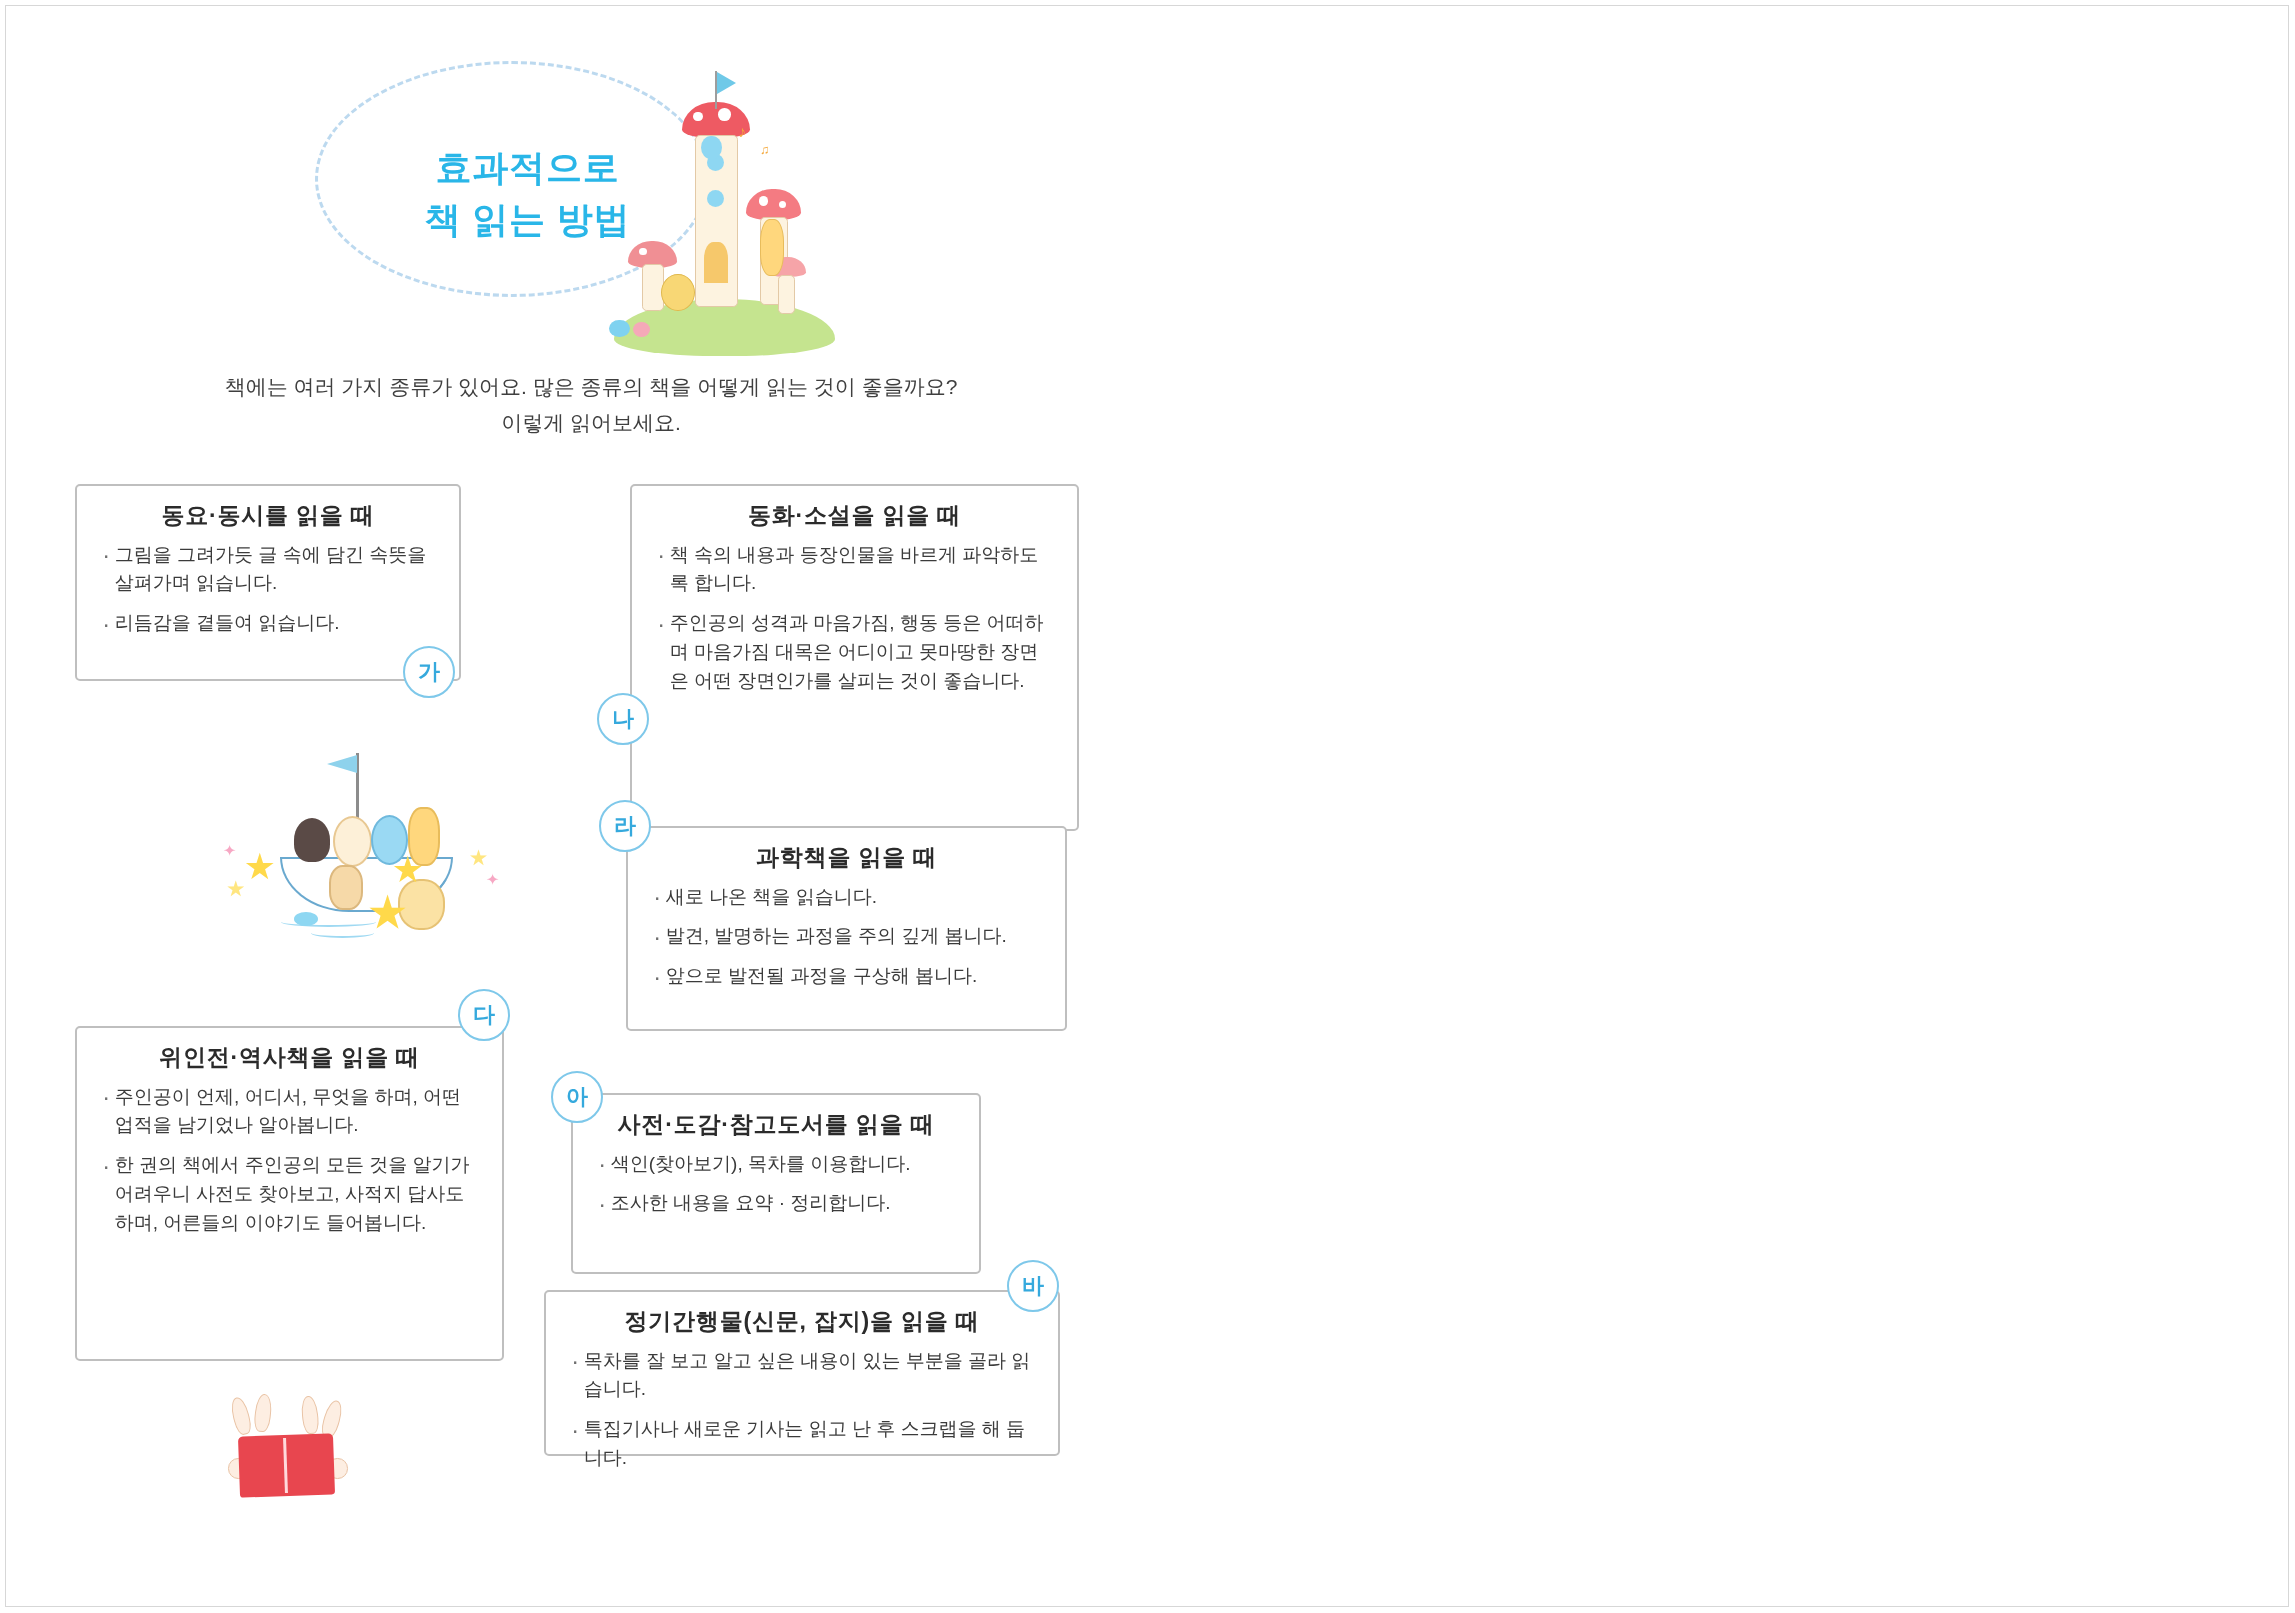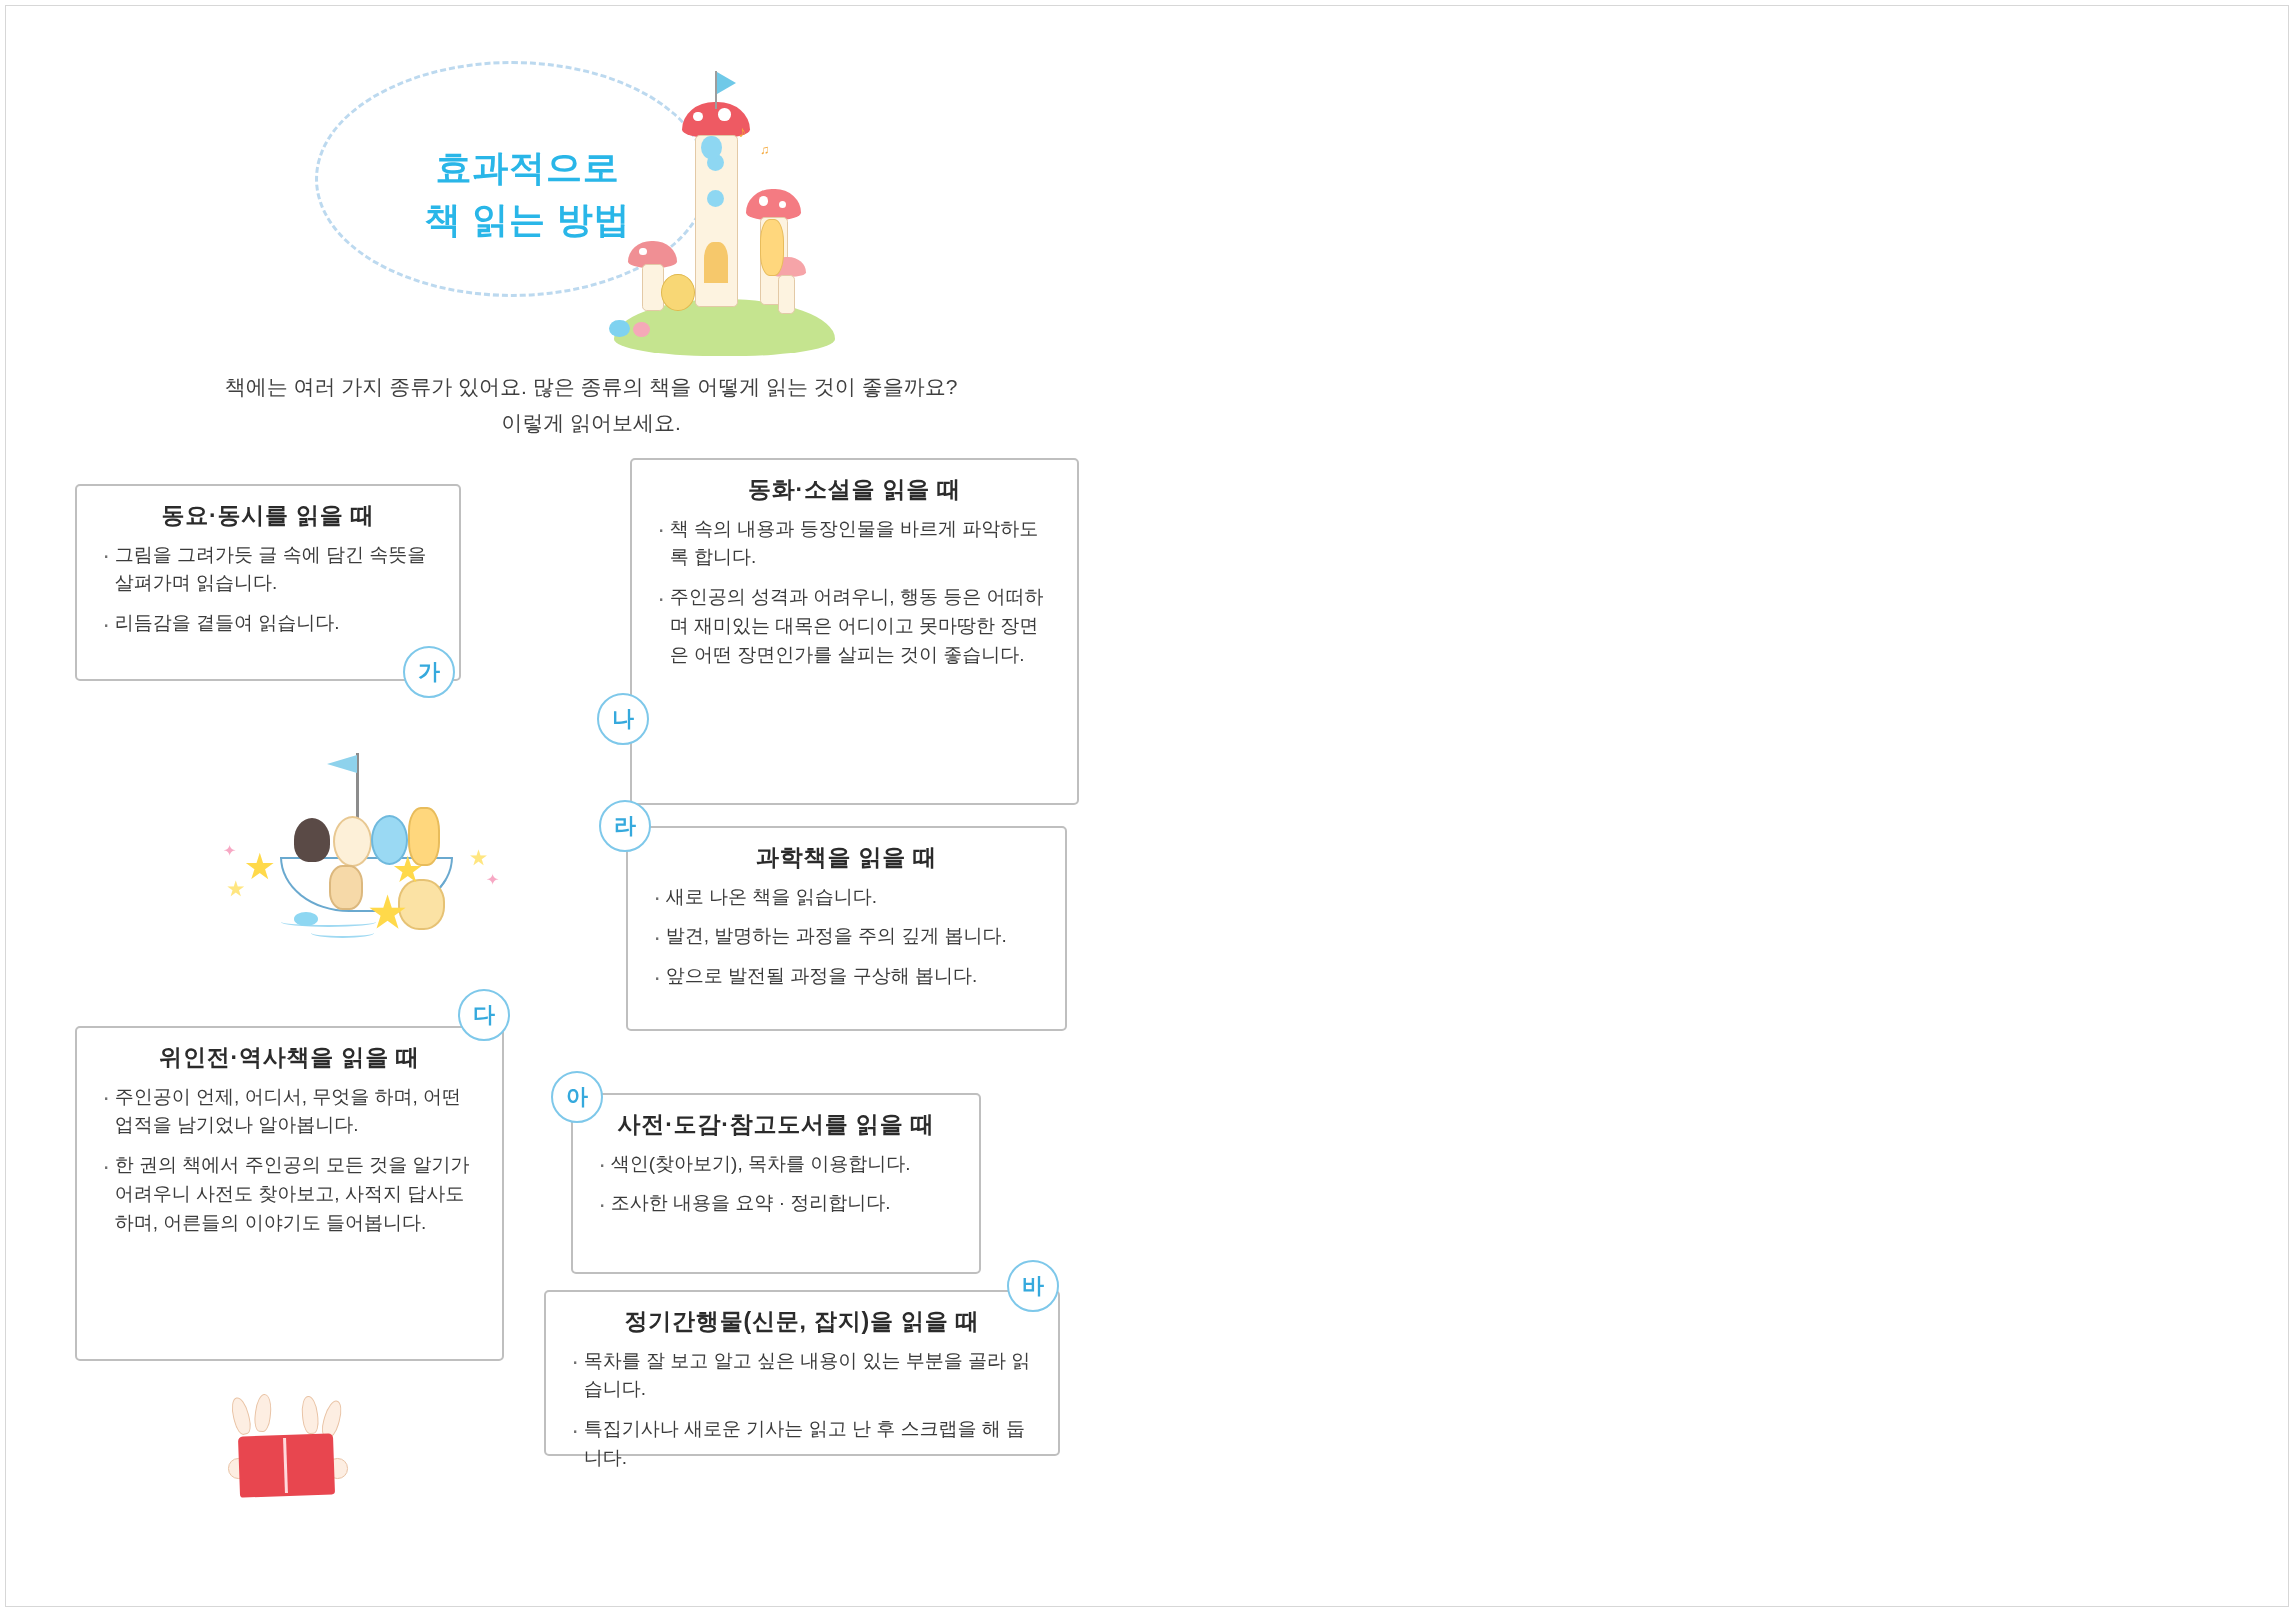--- a/index.html
+++ b/index.html
@@ -191,21 +191,21 @@
     position: absolute;
     left: 4.7px;
     top: -1.6px;
     font-size: 23.6px;
     color: #6f6f6f;
     line-height: 1.4;
   }
 
   
   #card-a { left: 75px;  top: 484px;  width: 386px;  height: 197px; }
-  #card-b { left: 630px; top: 458px;  width: 449px;  height: 347px; }
+  #card-b { left: 630px; top: 484px;  width: 449px;  height: 347px; }
   #card-d { left: 626px; top: 826px; width: 441px;  height: 205px; }
   #card-c { left: 75px;  top: 1026px; width: 429px;  height: 335px; }
   #card-e { left: 571px; top: 1093px; width: 410px;  height: 181px; }
   #card-f { left: 544px; top: 1290px; width: 516px;  height: 166px; }
 
   
   .badge {
     position: absolute;
     width: 52px;
     height: 52px;
@@ -388,21 +388,21 @@
   <ul class="bullets">
     <li>그림을 그려가듯 글 속에 담긴 속뜻을 살펴가며 읽습니다.</li>
     <li>리듬감을 곁들여 읽습니다.</li>
   </ul>
 </div>
 
 <div class="card" id="card-b">
   <div class="card-title">동화·소설을 읽을 때</div>
   <ul class="bullets">
     <li>책 속의 내용과 등장인물을 바르게 파악하도록 합니다.</li>
-    <li>주인공의 성격과 어려우니, 행동 등은 어떠하며 재미있는 대목은 어디이고 못마땅한 장면은 어떤 장면인가를 살피는 것이 좋습니다.</li>
+    <li>주인공의 성격과 마음가짐, 행동 등은 어떠하며 마음가짐 대목은 어디이고 못마땅한 장면은 어떤 장면인가를 살피는 것이 좋습니다.</li>
   </ul>
 </div>
 
 <div class="card" id="card-d">
   <div class="card-title">과학책을 읽을 때</div>
   <ul class="bullets">
     <li>새로 나온 책을 읽습니다.</li>
     <li>발견, 발명하는 과정을 주의 깊게 봅니다.</li>
     <li>앞으로 발전될 과정을 구상해 봅니다.</li>
   </ul>

